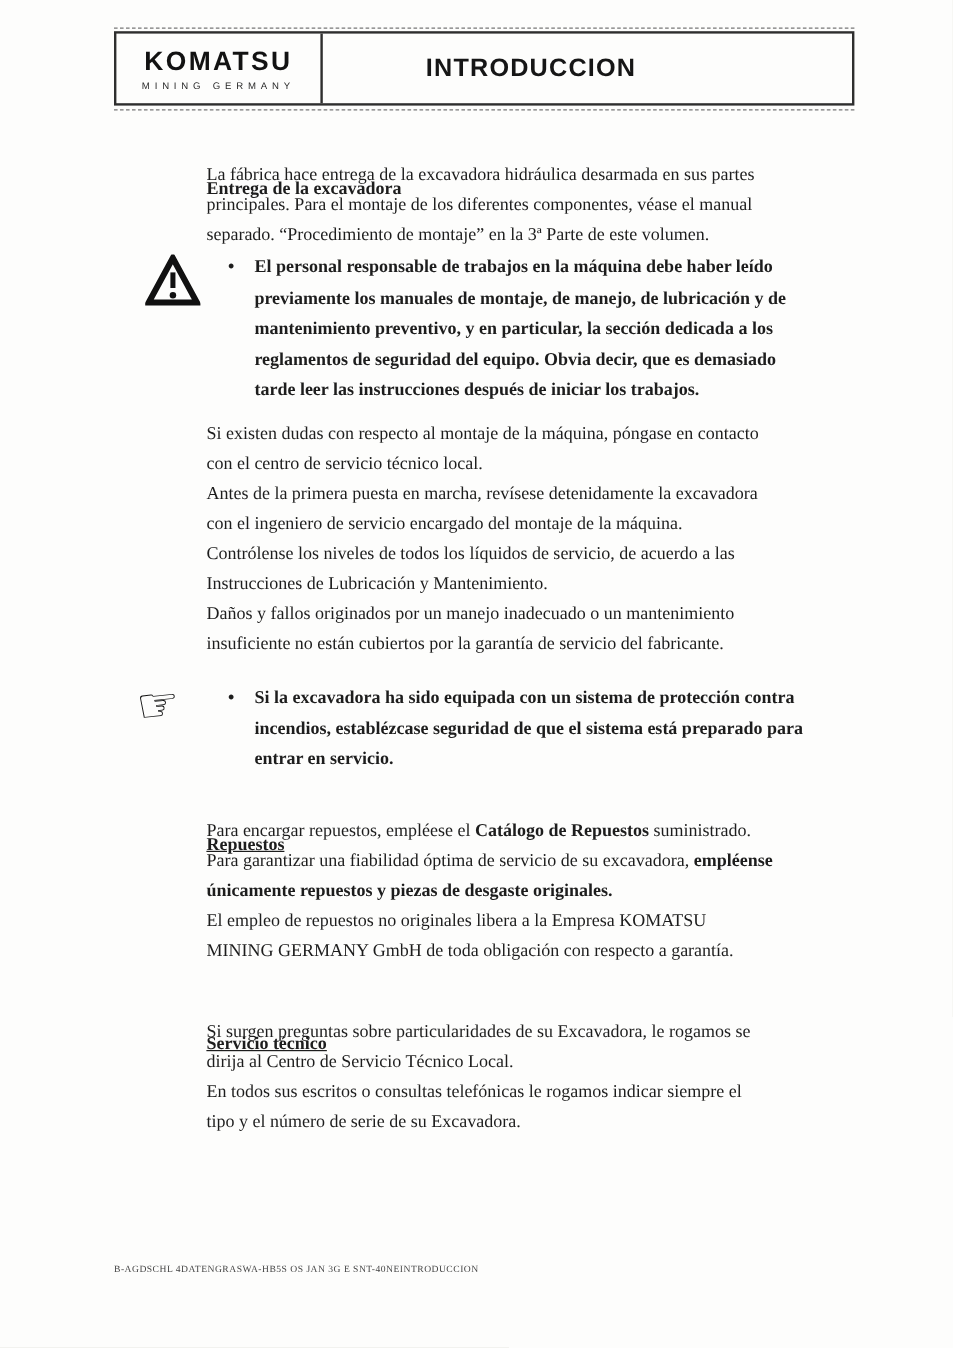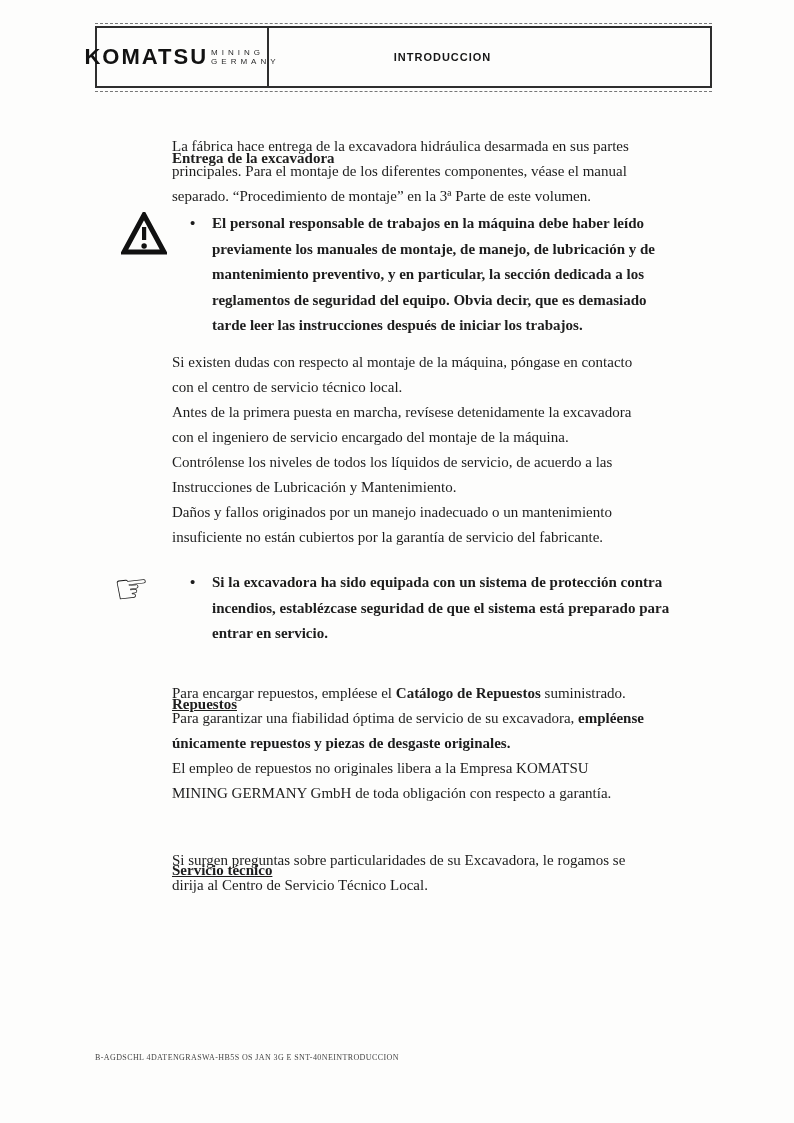--- a/index.html
+++ b/index.html
@@ -19,35 +19,35 @@
     content:""; position:absolute; left:-2px; right:-2px; top:-5px;
     border-top:1px dashed #777;
   }
   .header-box::after {
     content:""; position:absolute; left:-2px; right:-2px; bottom:-6px;
     border-top:1px dashed #777;
   }
   .logo-box {
     position:absolute; left:0; top:0; width:172px; height:100%;
     border-right:2px solid #2e2e2e;
-    display:flex; flex-direction:row; align-items:center; justify-content:center; gap:3px;
+    display:flex; flex-direction:column; align-items:center; justify-content:center; gap:3px;
   }
   .logo-brand {
     font-family:"Liberation Sans", sans-serif; font-weight:bold;
     font-size:22px; letter-spacing:2px; color:#121212;
   }
   .logo-sub {
     font-family:"Liberation Sans", sans-serif; font-weight:normal;
     font-size:8px; letter-spacing:4px; color:#2a2a2a;
   }
   .header-title {
     position:absolute; left:172px; right:130px; top:0; height:100%;
     display:flex; align-items:center; justify-content:center;
     font-family:"Liberation Sans", sans-serif; font-weight:bold;
-    font-size:11px; letter-spacing:1px; color:#161616;margin-left:36px;
+    font-size:21px; letter-spacing:1px; color:#161616;margin-left:36px;
   }
   .header-page {
     position:absolute; right:12px; top:0; height:100%;
     display:flex; align-items:center;
     font-weight:bold; font-size:14px;
   }
 
   
   .abs { position:absolute; }
   .para { font-size:15px; line-height:25px; white-space:pre-line; }
@@ -139,17 +139,19 @@
     <div class="para"><span>Para garantizar una fiabilidad óptima de servicio de su excavadora, </span><span class="b">empléense
 únicamente repuestos y piezas de desgaste originales.</span></div>
     <div class="para">El empleo de repuestos no originales libera a la Empresa KOMATSU
 MINING GERMANY GmbH de toda obligación con respecto a garantía.</div>
   </div>
 
   <div class="abs heading underlined" style="left:172px; top:826px;">Servicio técnico</div>
   <div class="abs" style="left:172px; top:848px; width:505px;">
     <div class="para">Si surgen preguntas sobre particularidades de su Excavadora, le rogamos se
 dirija al Centro de Servicio Técnico Local.</div>
+    <div class="para">En todos sus escritos o consultas telefónicas le rogamos indicar siempre el
+tipo y el número de serie de su Excavadora.</div>
   </div>
 
   <div class="footer-code">B-AGDSCHL 4DATENGRASWA-HB5S OS JAN 3G E SNT-40NEINTRODUCCION</div>
 
 </div>
 
 </body></html>

